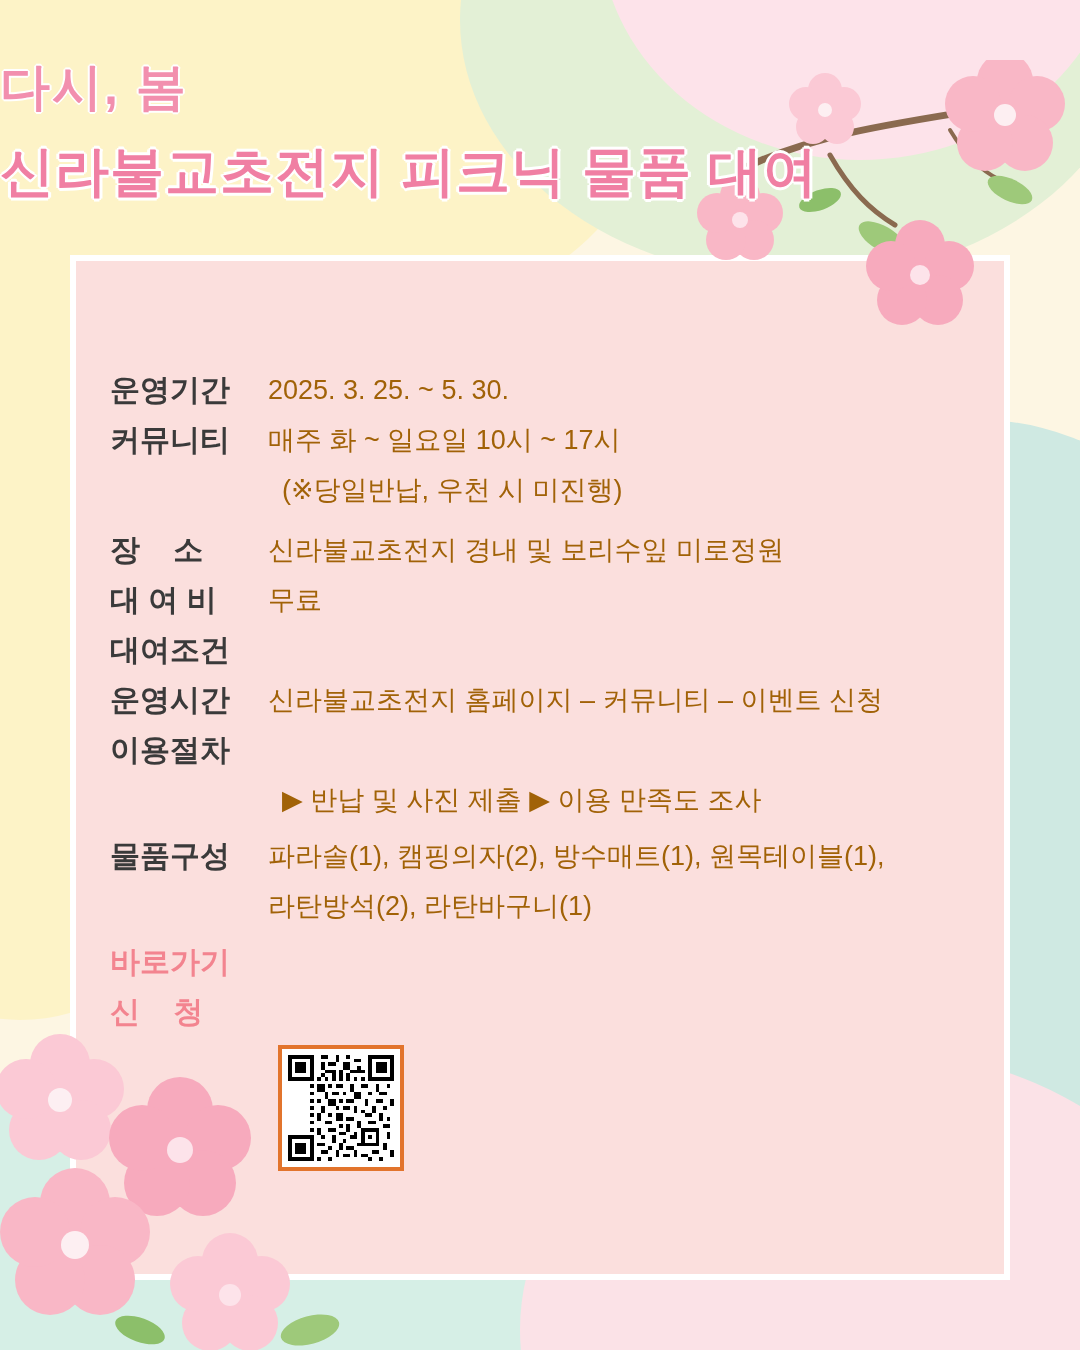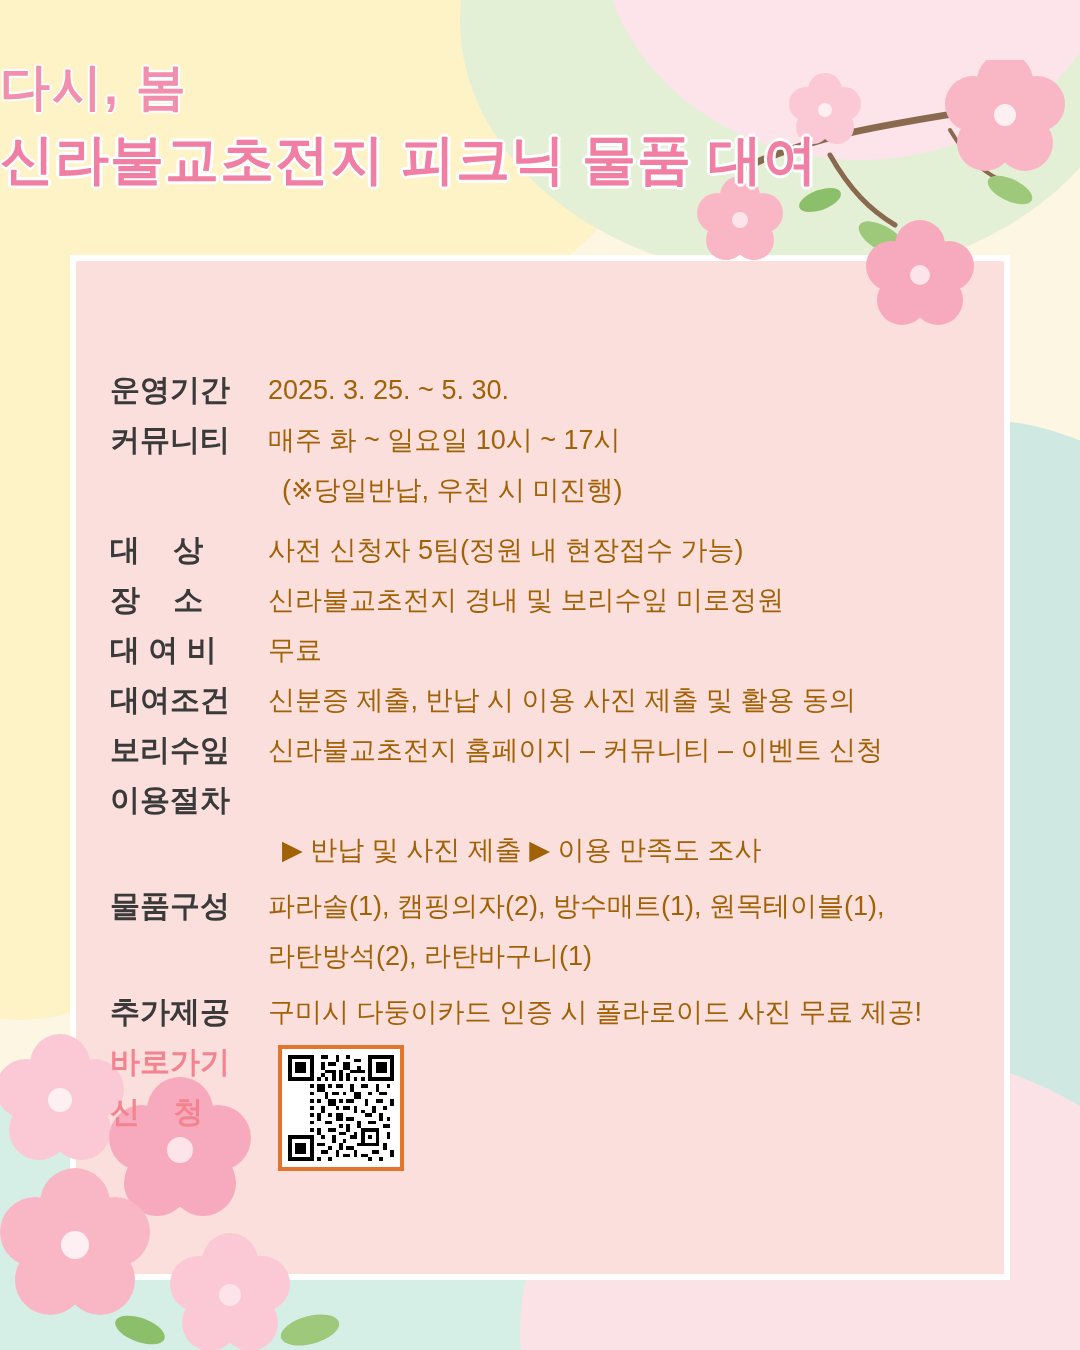--- a/index.html
+++ b/index.html
@@ -56,21 +56,21 @@
     text-align:left; z-index:6;
   }
   .title-small {
     font-size:50px; font-weight:bold; color:#f28fae;
     letter-spacing:2px; line-height:1.1;
     -webkit-text-stroke:2px #ffffff;
     paint-order:stroke fill;
     text-shadow:0 2px 0 #ffffff, 2px 0 0 #ffffff, -2px 0 0 #ffffff, 0 -2px 0 #ffffff;
   }
   .title-main {
-    margin-top:12px;
+    margin-top:24px;
     font-size:54px; font-weight:bold; color:#f07fa3;
     letter-spacing:1px; line-height:1.2;
     -webkit-text-stroke:3px #ffffff;
     paint-order:stroke fill;
     text-shadow:0 3px 0 #ffffff, 3px 0 0 #ffffff, -3px 0 0 #ffffff, 0 -3px 0 #ffffff;
   }
 
   
   .panel {
     position:absolute;
@@ -149,42 +149,37 @@
     <div class="value">매주 화 ~ 일요일 10시 ~ 17시</div>
   </div>
 
   <div class="row">
     <div class="label"></div>
     <div class="value sub">(※당일반납, 우천 시 미진행)</div>
   </div>
 
   <div class="gap-sm"></div>
 
-  <div class="row">
-    <div class="label">대    상</div>
-    <div class="value">사전 신청자 5팀(정원 내 현장접수 가능)</div>
-  </div>
 
   <div class="row">
     <div class="label">장    소</div>
     <div class="value">신라불교초전지 경내 및 보리수잎 미로정원</div>
   </div>
 
   <div class="row">
     <div class="label">대 여 비</div>
     <div class="value">무료</div>
   </div>
 
   <div class="row">
     <div class="label">대여조건</div>
-    <div class="value">신분증 제출, 반납 시 이용 사진 제출 및 활용 동의</div>
-  </div>
-
-  <div class="row">
-    <div class="label">보리수잎</div>
+  </div>
+
+  <div class="row">
+    <div class="label">운영시간</div>
     <div class="value">신라불교초전지 홈페이지 – 커뮤니티 – 이벤트 신청</div>
   </div>
 
   <div class="row">
     <div class="label">이용절차</div>
   </div>
 
   <div class="row">
     <div class="label"></div>
     <div class="value sub">▶ 반납 및 사진 제출 ▶ 이용 만족도 조사</div>
@@ -197,24 +192,20 @@
     <div class="value">파라솔(1), 캠핑의자(2), 방수매트(1), 원목테이블(1),</div>
   </div>
 
   <div class="row">
     <div class="label"></div>
     <div class="value">라탄방석(2), 라탄바구니(1)</div>
   </div>
 
   <div class="gap-xs"></div>
 
-  <div class="row">
-    <div class="label">추가제공</div>
-    <div class="value">구미시 다둥이카드 인증 시 폴라로이드 사진 무료 제공!</div>
-  </div>
 
   <div class="row">
     <div class="label pink">바로가기</div>
   </div>
   <div class="row">
     <div class="label pink">신    청</div>
   </div>
 </div>
 
 <div class="qr-block">

